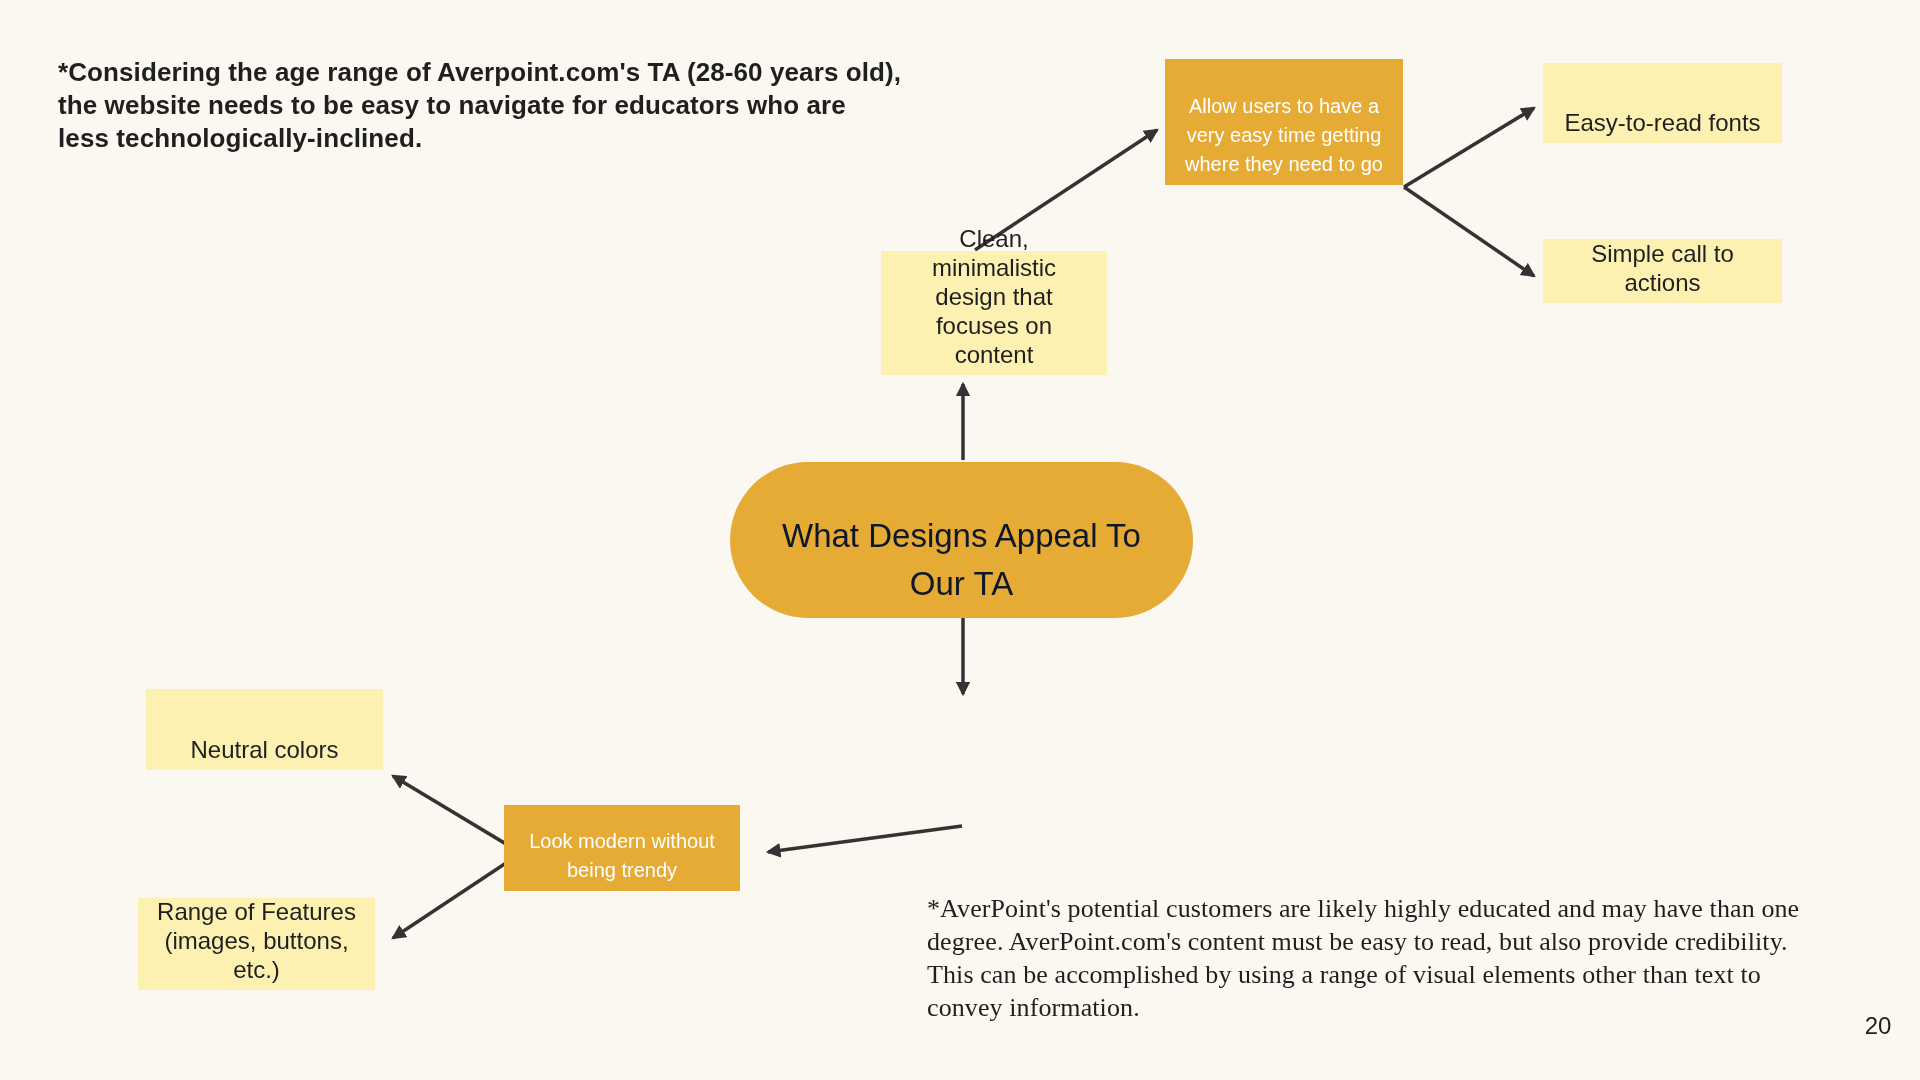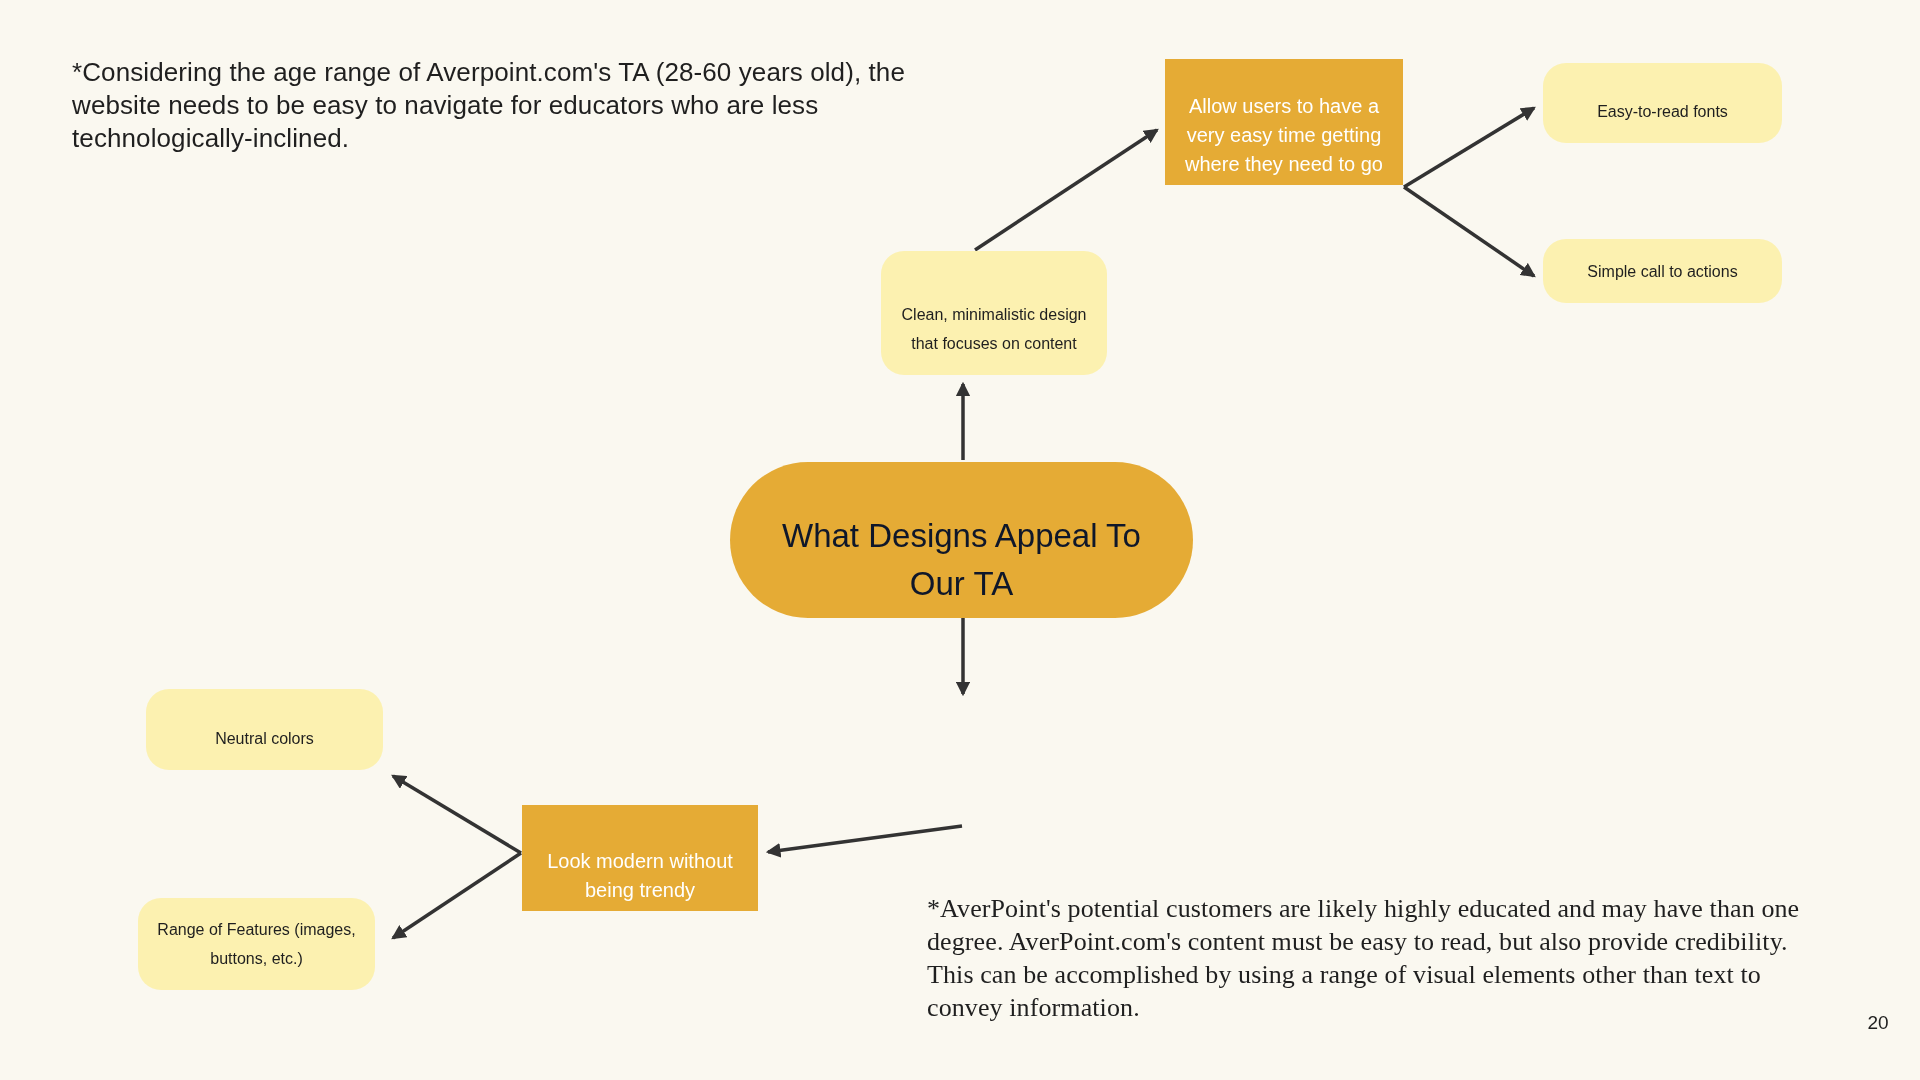--- a/index.html
+++ b/index.html
@@ -15,44 +15,43 @@
     overflow: hidden;
   }
   .note {
     position: absolute;
     color: #1F1F1F;
     font-size: 26px;
     line-height: 33px;
     letter-spacing: 0.1px;
     z-index: 3;
   }
-  #note-top-left { left: 72px; top: 56px; width: 845px; }
+  #note-top-left { left: 58px; top: 56px; width: 845px; font-weight: bold; }
   #note-bottom-right { left: 927px; top: 892px; width: 910px; font-family: Liberation Serif, serif; }
   .connectors {
     position: absolute;
     left: 0; top: 0;
     width: 1920px; height: 1080px;
     z-index: 1;
   }
   .node {
     position: absolute;
     display: flex;
     align-items: flex-end;
     justify-content: center;
     text-align: center;
     z-index: 2;
     box-sizing: border-box;
   }
   .node-pale {
     background: #FCF1B0;
     color: #1F1F1F;
-    font-size: 16px;
+    font-size: 24px;
     line-height: 29px;
-    padding: 17px 14px;
-    border-radius: 23px;
+    padding: 6px 14px;
   }
   .node-gold {
     background: #E5AB35;
     color: #FFFFFF;
     font-size: 20px;
     line-height: 29px;
     padding: 6px 14px;
   }
   .node-center {
     background: #E5AB35;
@@ -61,31 +60,31 @@
     line-height: 48px;
     border-radius: 90px;
     padding: 10px 40px;
   }
   #node-center    { left: 730px;  top: 462px; width: 463px; height: 156px; }
   #node-clean     { left: 842px;  top: 251px; width: 226px; height: 124px; margin-left: 39px; }
   #node-allow     { left: 1165px; top: 59px;  width: 238px; height: 126px; }
   #node-fonts     { left: 1543px; top: 63px;  width: 239px; height: 80px;  }
   #node-cta       { left: 1543px; top: 239px; width: 239px; height: 64px;  }
   #node-universal { left: 842px;  top: 702px; width: 226px; height: 123px; }
-  #node-modern    { left: 522px;  top: 805px; width: 236px; height: 106px;  }
+  #node-modern    { left: 504px;  top: 805px; width: 236px; height: 86px;  }
   #node-neutral   { left: 146px;  top: 689px; width: 237px; height: 81px;  }
   #node-features  { left: 138px;  top: 898px; width: 237px; height: 92px;  }
   .page-number {
     position: absolute;
     left: 1856px;
     top: 1012px;
     width: 44px;
     text-align: center;
     color: #1F1F1F;
-    font-size: 19px;
+    font-size: 24px;
     z-index: 3;
   }
 </style>
 </head>
 <body>
 
 <div class="canvas">
 
   <div class="note" id="note-top-left">*Considering the age range of Averpoint.com's TA (28-60 years old), the website needs to be easy to navigate for educators who are less technologically-inclined.</div>
 

